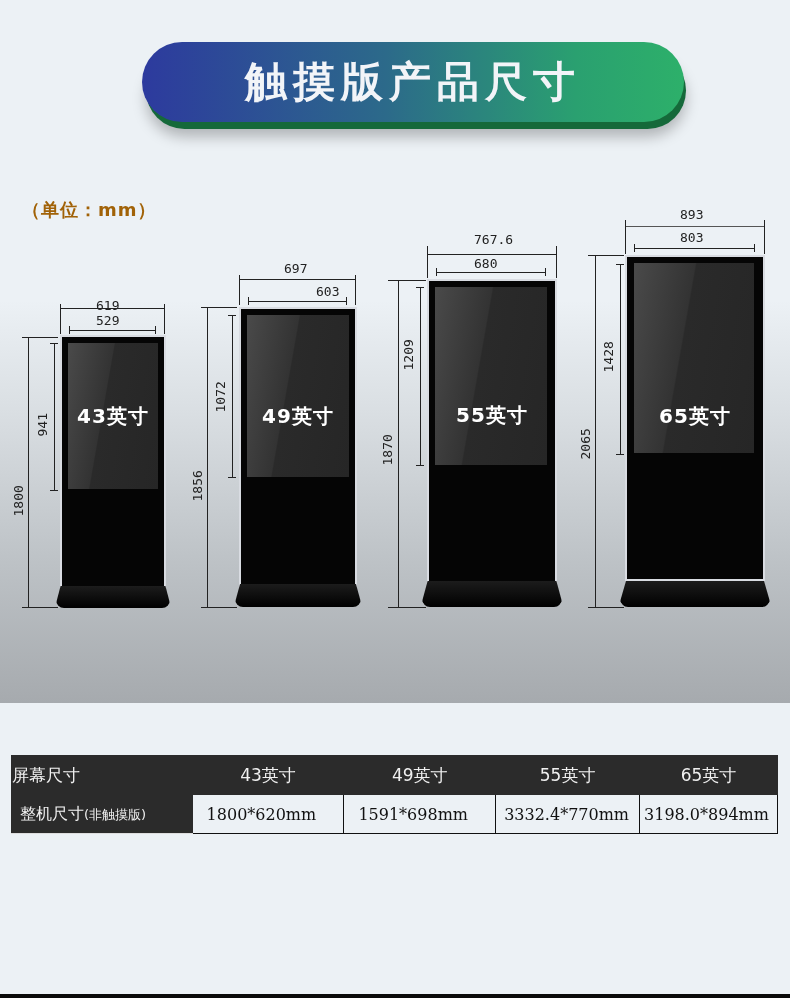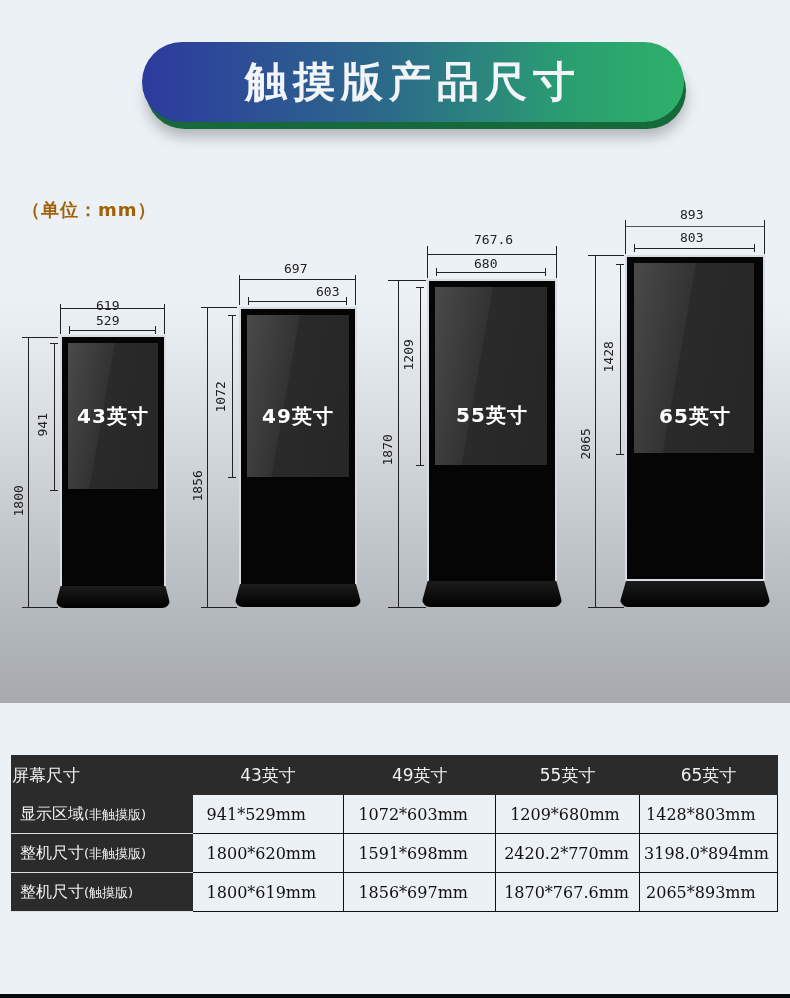--- a/index.html
+++ b/index.html
@@ -156,36 +156,22 @@
   </colgroup>
   <tbody>
       <tr class="head">
     <td class="rowhead">屏幕尺寸</td>
     <td>43英寸</td>
     <td>49英寸</td>
     <td>55英寸</td>
     <td>65英寸</td>
   </tr>
   <tr>
-    <td class="rowhead"><span>显示区域</span><span class="small">(非触摸版)</span></td>
-    <td>941*529mm</td>
-    <td>1072*603mm</td>
-    <td>1209*680mm</td>
-    <td style="padding-left:6px">1428*803mm</td>
-  </tr>
-  <tr>
     <td class="rowhead"><span>整机尺寸</span><span class="small">(非触摸版)</span></td>
     <td>1800*620mm</td>
     <td>1591*698mm</td>
-    <td style="padding-left:8px">2420.2*770mm</td>
+    <td style="padding-left:8px">3332.4*770mm</td>
     <td style="padding-left:4px">3198.0*894mm</td>
-  </tr>
-  <tr>
-    <td class="rowhead"><span>整机尺寸</span><span class="small">(触摸版)</span></td>
-    <td>1800*619mm</td>
-    <td>1856*697mm</td>
-    <td style="padding-left:8px">1870*767.6mm</td>
-    <td style="padding-left:6px">2065*893mm</td>
   </tr>
 </tbody>
   </table>
 
 <div class="bottom-bar"></div>
 
 </body></html>

